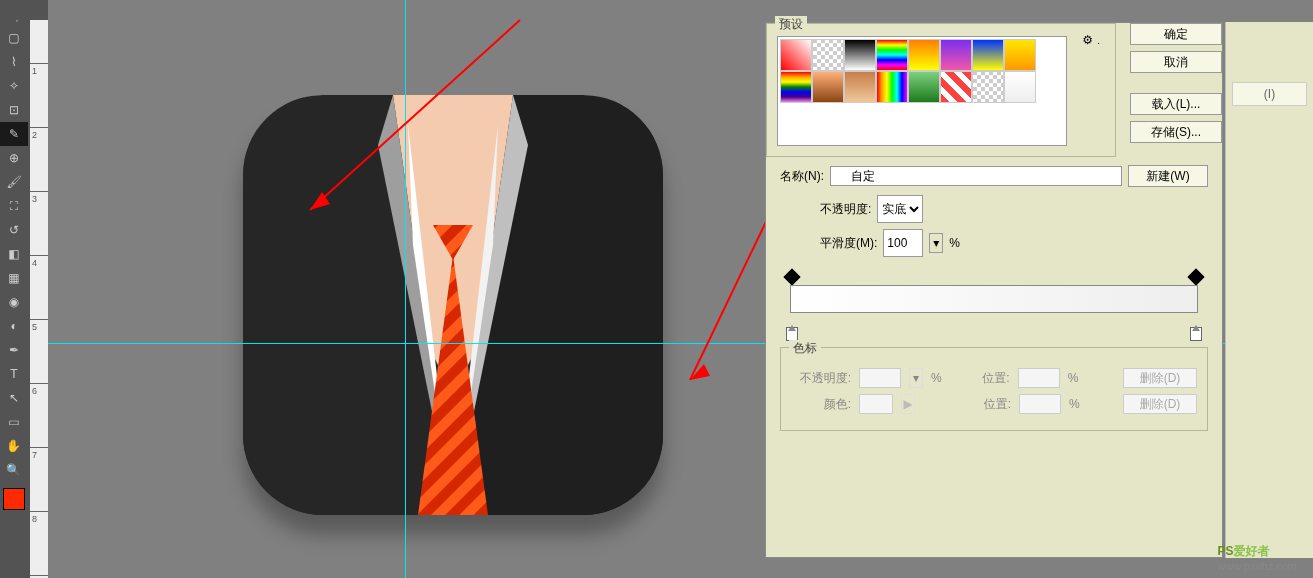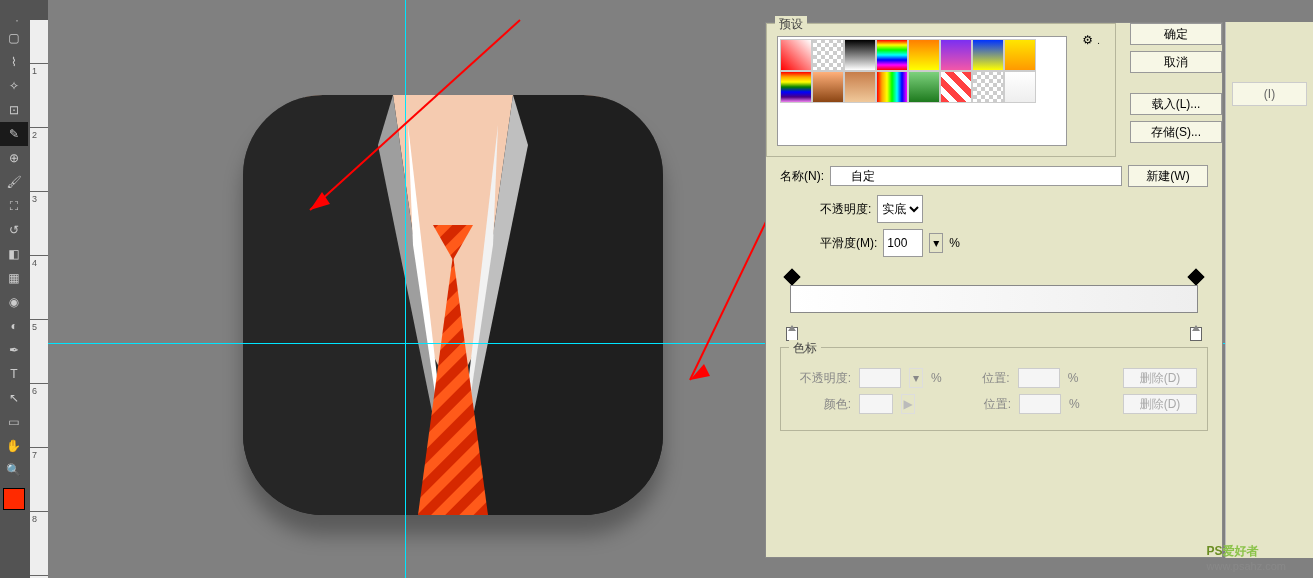--- a/index.html
+++ b/index.html
@@ -44,21 +44,21 @@
 .op-stop.l{left:6px}.op-stop.r{right:6px}
 .col-stop{position:absolute;bottom:0;width:12px;height:14px;background:#fff;border:1px solid #666}
 .col-stop::before{content:"";position:absolute;top:-7px;left:1px;border:4px solid transparent;border-bottom:6px solid #888}
 .col-stop.l{left:6px}.col-stop.r{right:6px}
 .stops-group{margin:6px 14px 14px;border:1px solid #b5b59b;padding:14px 10px 10px;position:relative}
 .stop-row{display:flex;align-items:center;gap:8px;margin:6px 0;color:#888}
 .stop-row .lab{width:60px;text-align:right}
 .stop-row input{width:42px;height:20px;border:1px solid #ccc;background:#f5f5f5}
 .stop-row .del{margin-left:auto;width:74px;height:20px;border:1px solid #ccc;background:#f5f5f5;color:#aaa;display:flex;align-items:center;justify-content:center}
 .color-chip{width:34px;height:20px;border:1px solid #ccc;background:#f5f5f5}
-.watermark{position:absolute;right:27px;bottom:6px;font-size:20px;font-weight:bold;color:#8bc34a}
+.watermark{position:absolute;right:16px;bottom:6px;font-size:20px;font-weight:bold;color:#8bc34a}
 .watermark .ps{color:#6b8e23}
 .watermark .url{display:block;font-size:11px;color:#888;font-weight:normal;text-align:right}
 .right-panel{position:absolute;left:1225px;top:22px;width:88px;height:536px;background:#e5e5c7;border-left:1px solid #bbb}
 .right-panel .stub{height:24px;border:1px solid #ccc;margin:60px 6px 6px;background:#f7f7e6;display:flex;align-items:center;justify-content:center;color:#666}
 .cb{width:13px;height:13px;border:1px solid #888;background:#333}
 </style>
 </head>
 <body>
 
 <div class="toolbar">

